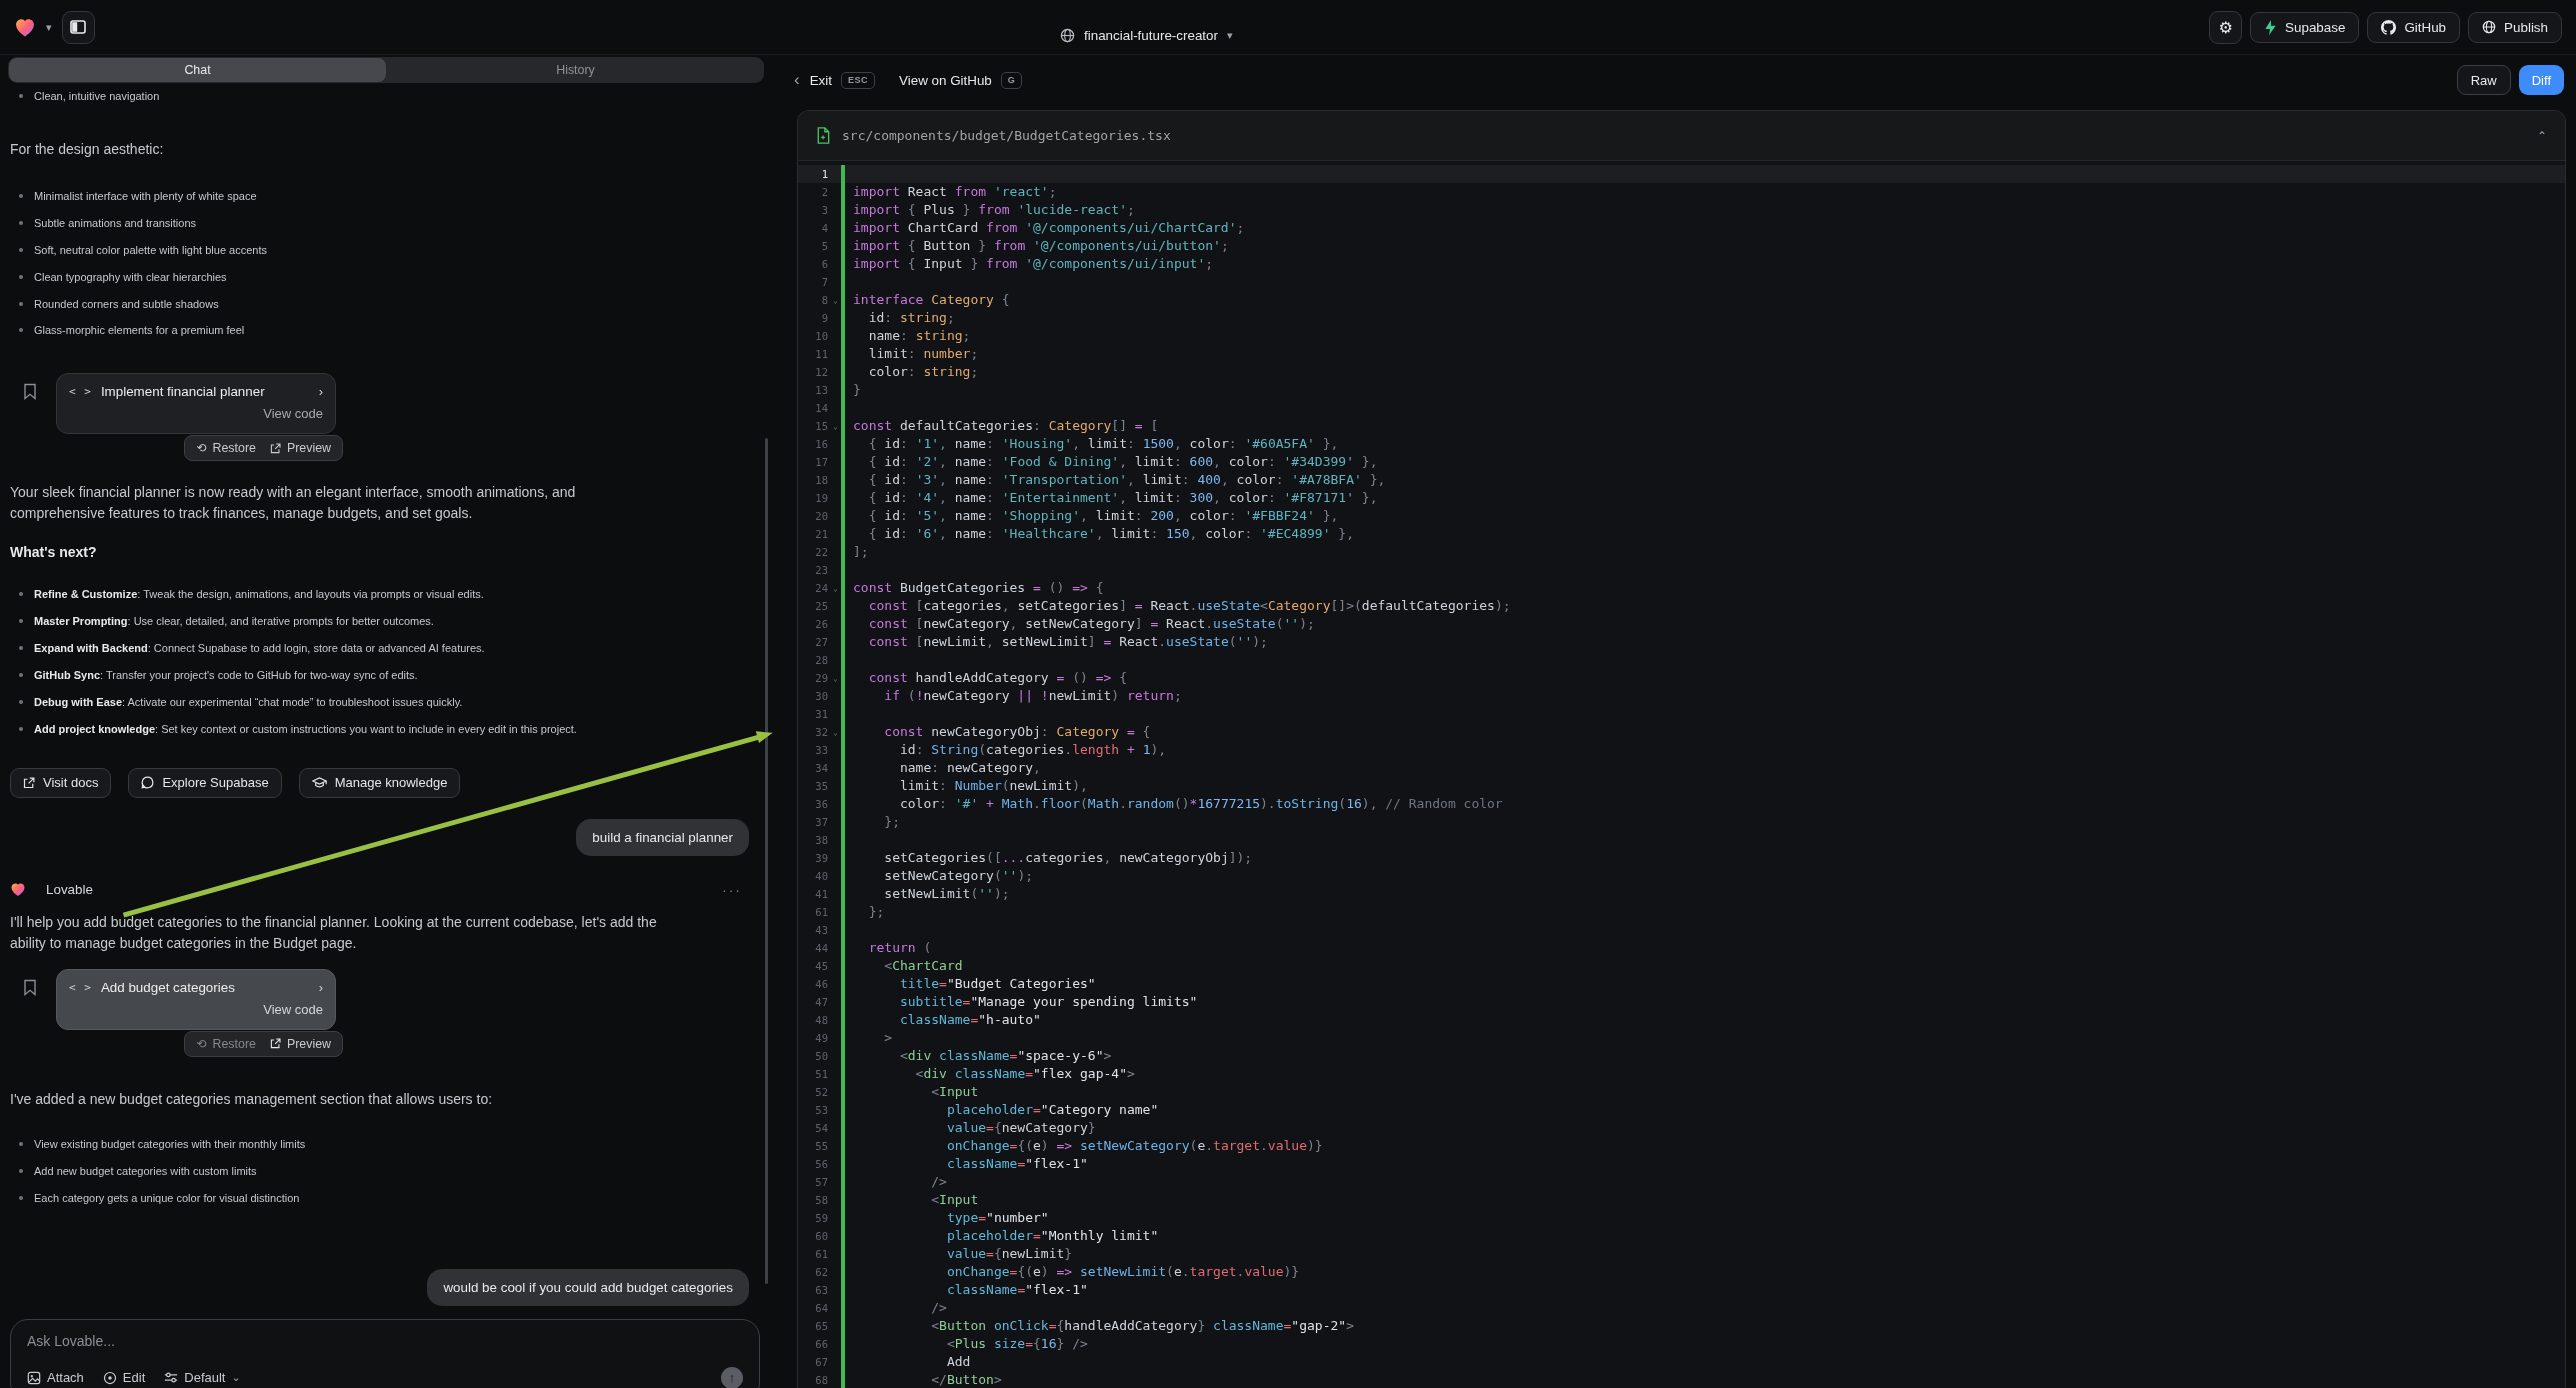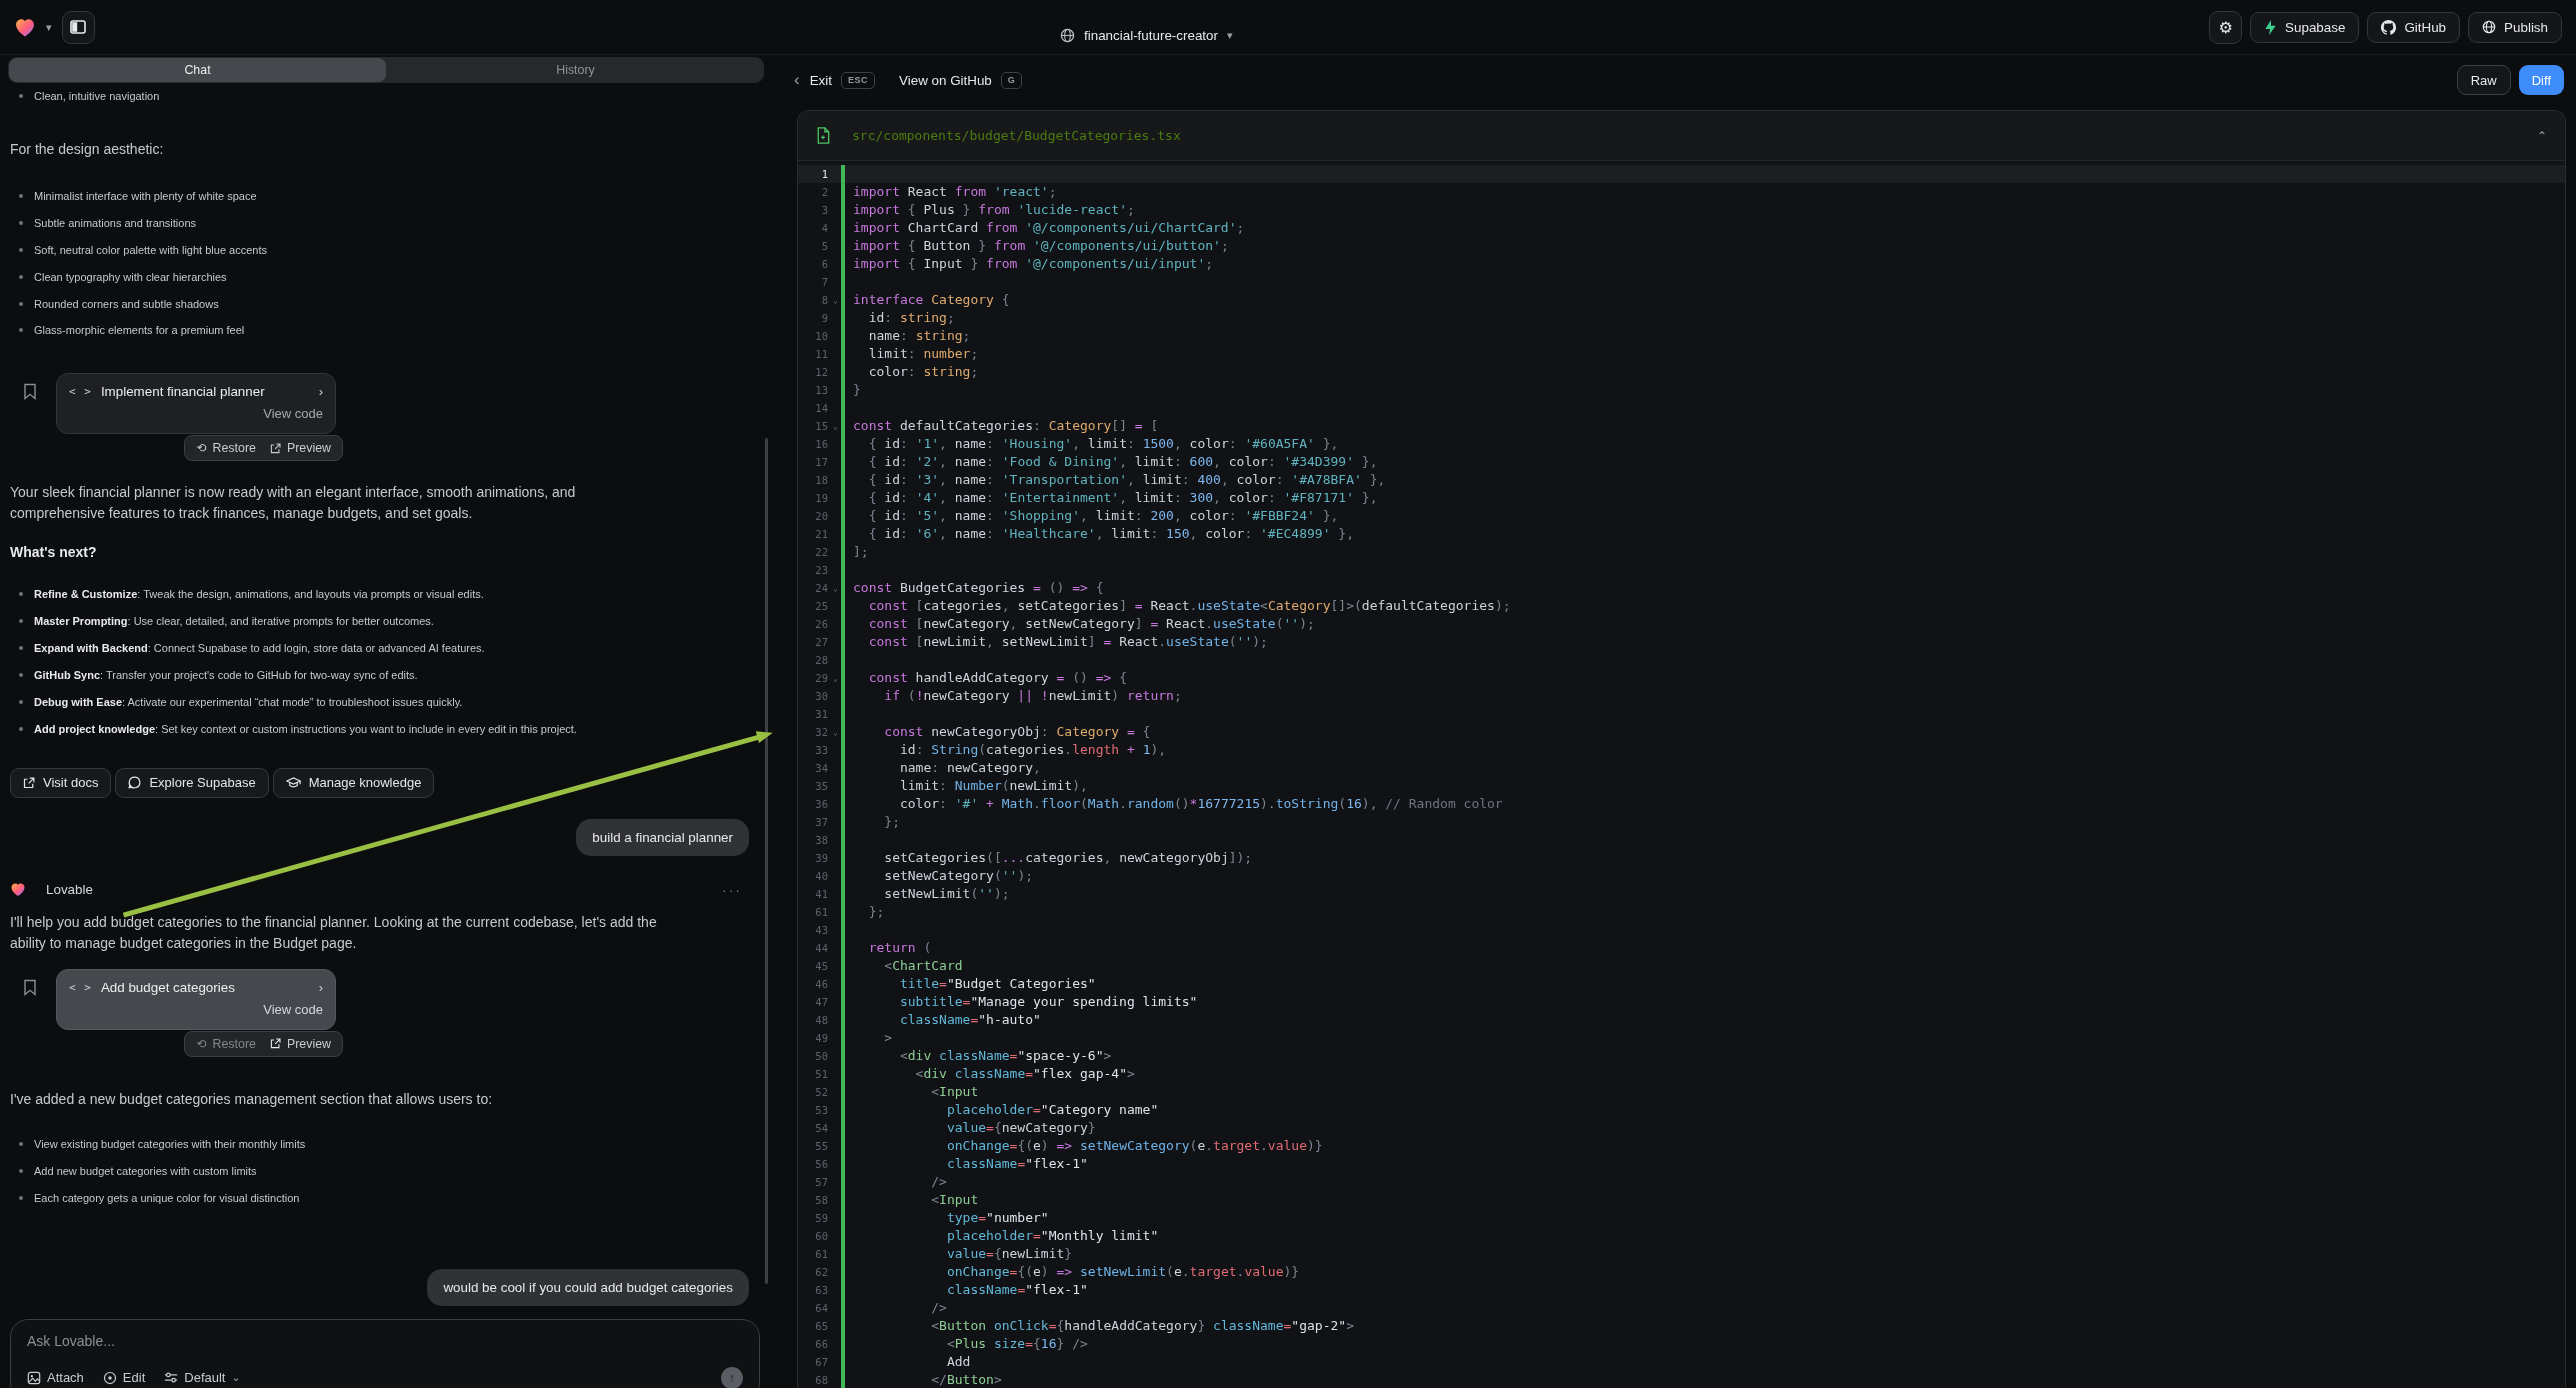--- a/index.html
+++ b/index.html
@@ -46,21 +46,21 @@
   .cc-angle { font-family:"DejaVu Sans Mono", monospace; font-size:11px; color:#cfd2d6; letter-spacing:1px; }
   .cc-chev { margin-left:auto; color:#cfd2d6; font-size:13px; }
   .cc-view { margin:7px 0 0 30px; font-size:13px; color:#a6aaB0; color:#a6aab0;text-align:right; }
   .rp-bar { position:absolute; right:-8px; bottom:-28px; height:26px; background:#232528;
     border:1px solid #3b3e44; border-radius:8px; display:flex; align-items:center;
     gap:14px; padding:0 11px; font-size:12.4px; }
   .rp-item { display:flex; align-items:center; gap:6px; color:#c9ccd1; }
   .rp-item.dim { color:#84888e; }
   .rp-ico { font-size:12px; }
 
-  .btn-row { display:flex; gap:4px; }
+  .btn-row { display:flex; gap:17px; }
   .chip-btn { height:30px; border:1px solid #36393e; border-radius:9px; background:#17191c;
     display:flex; align-items:center; gap:8px; padding:0 12px; font-size:13px; color:#e4e6e9; }
 
   .bubble { align-self:flex-end; margin-right:11px; background:#303236; border-radius:15px;
     padding:11px 16px; font-size:13.4px; color:#e8e9eb; }
 
   .lov-row { display:flex; align-items:center; gap:20px; }
   .lov-name { font-size:13.4px; color:#d6d9dd; }
   .lov-more { margin-left:auto; margin-right:18px; color:#7b7f85; font-size:14px; letter-spacing:2px; }
 
@@ -86,21 +86,21 @@
   .raw-btn { height:30px; padding:0 13px; border:1px solid #3c3f45; border-radius:9px;
     background:#141619; color:#e8eaec; font-size:13px; display:flex; align-items:center; }
   .diff-btn { height:30px; padding:0 13px; border-radius:9px; background:#3e8bfa;
     color:#fff; font-size:13px; display:flex; align-items:center; }
 
   .code-shell { position:absolute; left:25px; right:10px; top:55px; bottom:0;
     background:#111215; border:1px solid #2a2c30; border-bottom:none;
     border-radius:12px 12px 0 0; overflow:hidden; }
   .file-bar { height:50px; display:flex; align-items:center; gap:12px; padding:0 18px;
     background:#17181a; border-bottom:1px solid #242629; }
-  .file-path { font-family:"DejaVu Sans Mono", monospace; font-size:13px; color:#4d7c0f;margin-left:10px; }
+  .file-path { font-family:"DejaVu Sans Mono", monospace; font-size:13px; color:#a3a3a3; }
   .collapse { margin-left:auto; color:#9aa0a8; font-size:12px; }
 
   .code-area { padding-top:4px; font-family:"DejaVu Sans Mono", monospace; font-size:13px; }
   .cl { height:18px; display:flex; align-items:center; }
   .cl.active { background:#1c1e22; }
   .cl.active .ln { color:#e8eaec; }
   .ln { flex:0 0 32px; text-align:right; font-size:10.5px; color:#5d636c; padding-right:2px; }
   .fold { flex:0 0 11px; font-size:8px; color:#6a7076; text-align:center; }
   .gbar { flex:0 0 4px; align-self:stretch; background:#3fb954; }
   .ct { white-space:pre; padding-left:8px; line-height:18px; }

